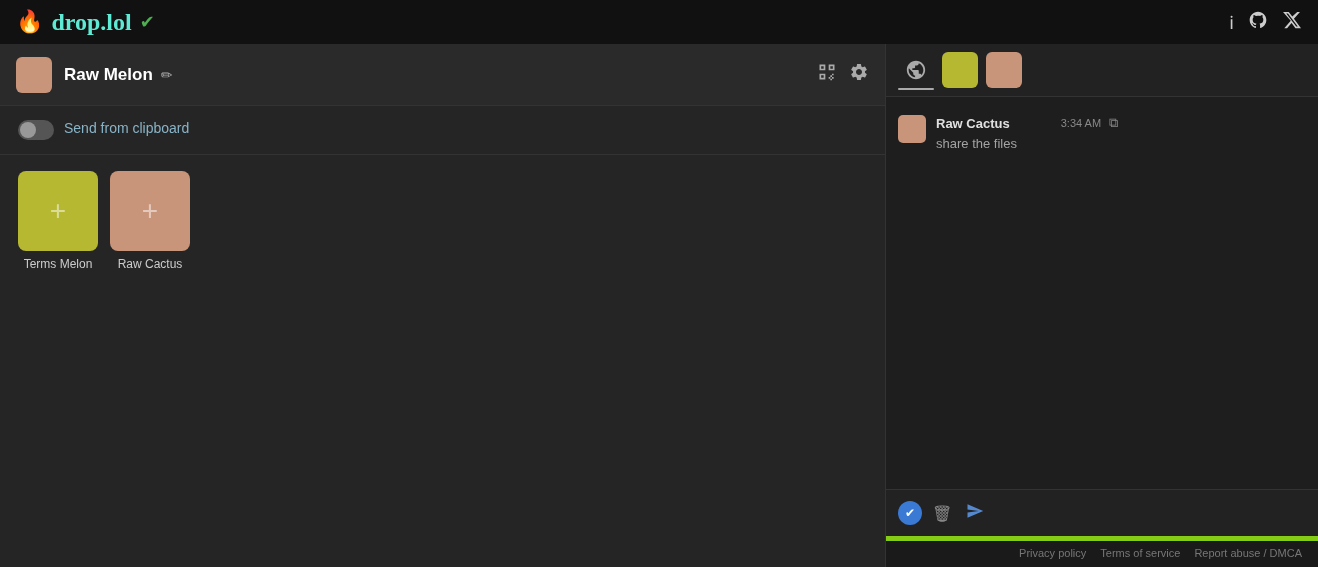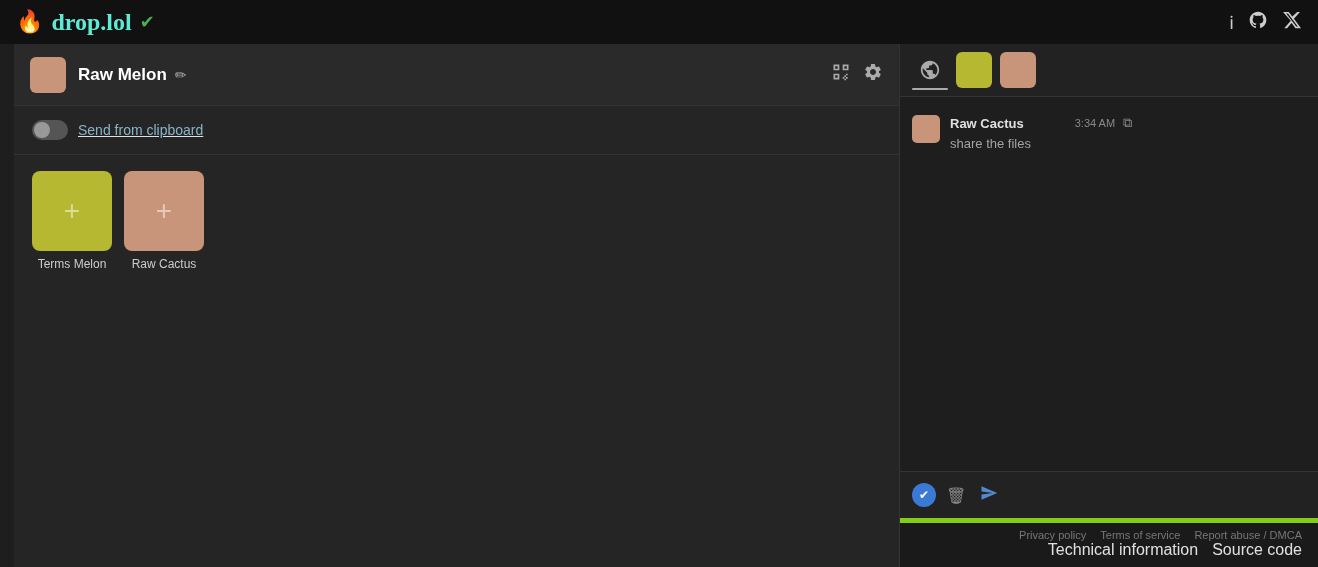--- a/index.html
+++ b/index.html
@@ -47,21 +47,20 @@
       color: #ccc;
       font-size: 18px;
       cursor: pointer;
     }
 
     
     .main-layout {
       display: flex;
       flex: 1;
       overflow: hidden;
-      padding-left: 14px;
     }
 
     
     .left-panel {
       flex: 0 0 885px;
       display: flex;
       flex-direction: column;
       background: #252525;
     }
 
@@ -104,26 +103,25 @@
       color: #aaa;
       font-size: 18px;
       cursor: pointer;
       background: none;
       border: none;
     }
 
     
     .clipboard-row {
       display: flex;
-      align-items: center;
+      align-items: flex-start;
       padding: 14px 18px;
       gap: 10px;
       border-bottom: 1px solid #333;
       flex-shrink: 0;
-      text-decoration: underline;
     }
     .toggle {
       width: 36px;
       height: 20px;
       background: #555;
       border-radius: 10px;
       position: relative;
       cursor: pointer;
       flex-shrink: 0;
     }
@@ -453,20 +451,16 @@
         </svg>
       </button>
     </div>
 
     <div class="footer">
       <div class="footer-links">
         <a>Privacy policy</a>
         <a>Terms of service</a>
         <a>Report abuse / DMCA</a>
       </div>
-      <div class="footer-row">
-        <a>Technical information</a>
-        <a>Source code</a>
-      </div>
     </div>
 
   </div>
 </div>
 
 </body></html>

